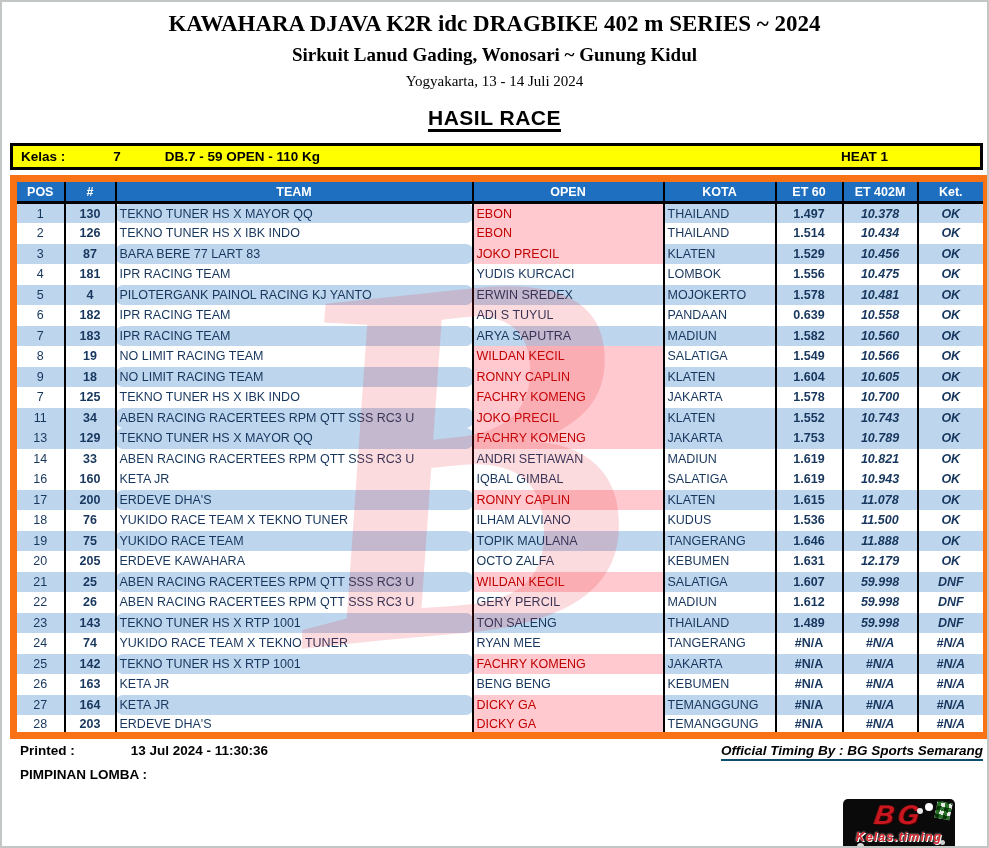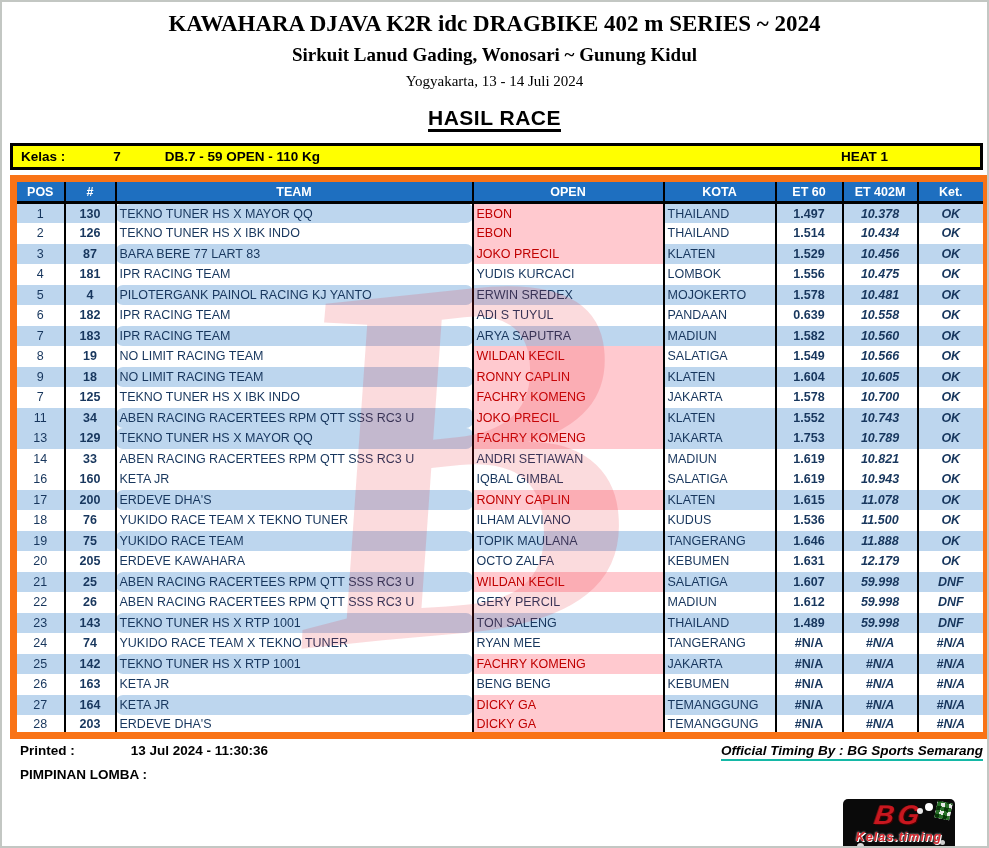--- a/index.html
+++ b/index.html
@@ -87,21 +87,21 @@
   
   .footer-top {
     width:973px; margin-left:8px; margin-top:4px;
     display:flex; align-items:baseline;
     font-size:13.5px; font-weight:bold; color:#000;
   }
   .printed-label { margin-left:10px; }
   .printed-value { margin-left:56px; }
   .official {
     margin-left:auto; font-style:italic;
-    border-bottom:2px solid #14b8a6; padding-bottom:1px;
+    border-bottom:2px solid #0c4a6e; padding-bottom:1px;
   }
   .pimpinan { margin:6px 0 0 18px; font-size:13.5px; font-weight:bold; color:#000; }
 
   
   .logo {
     position:absolute; right:32px; top:788px;
     width:112px; height:56px; background:#0a0a0a;
     border-radius:5px; overflow:hidden; text-align:center;
   }
   .logo .bg-text {

